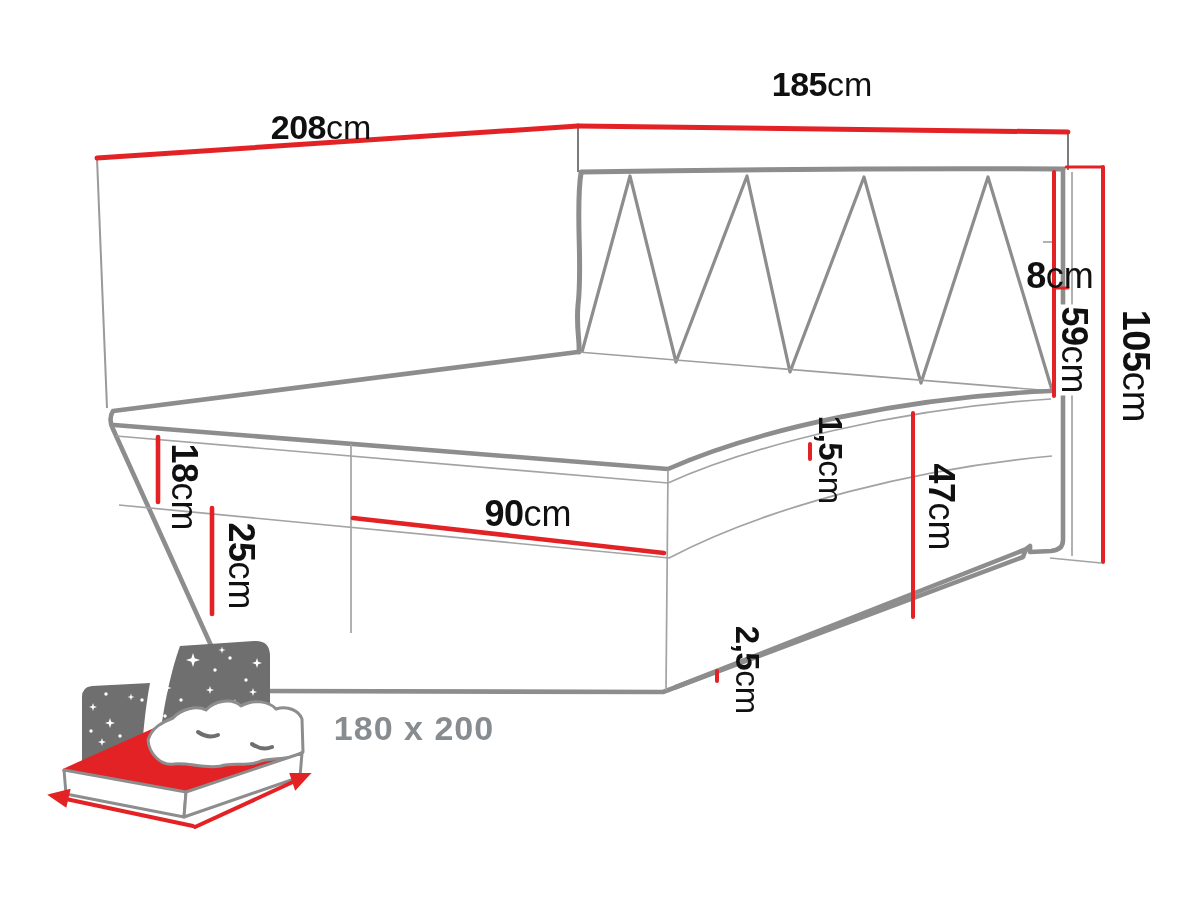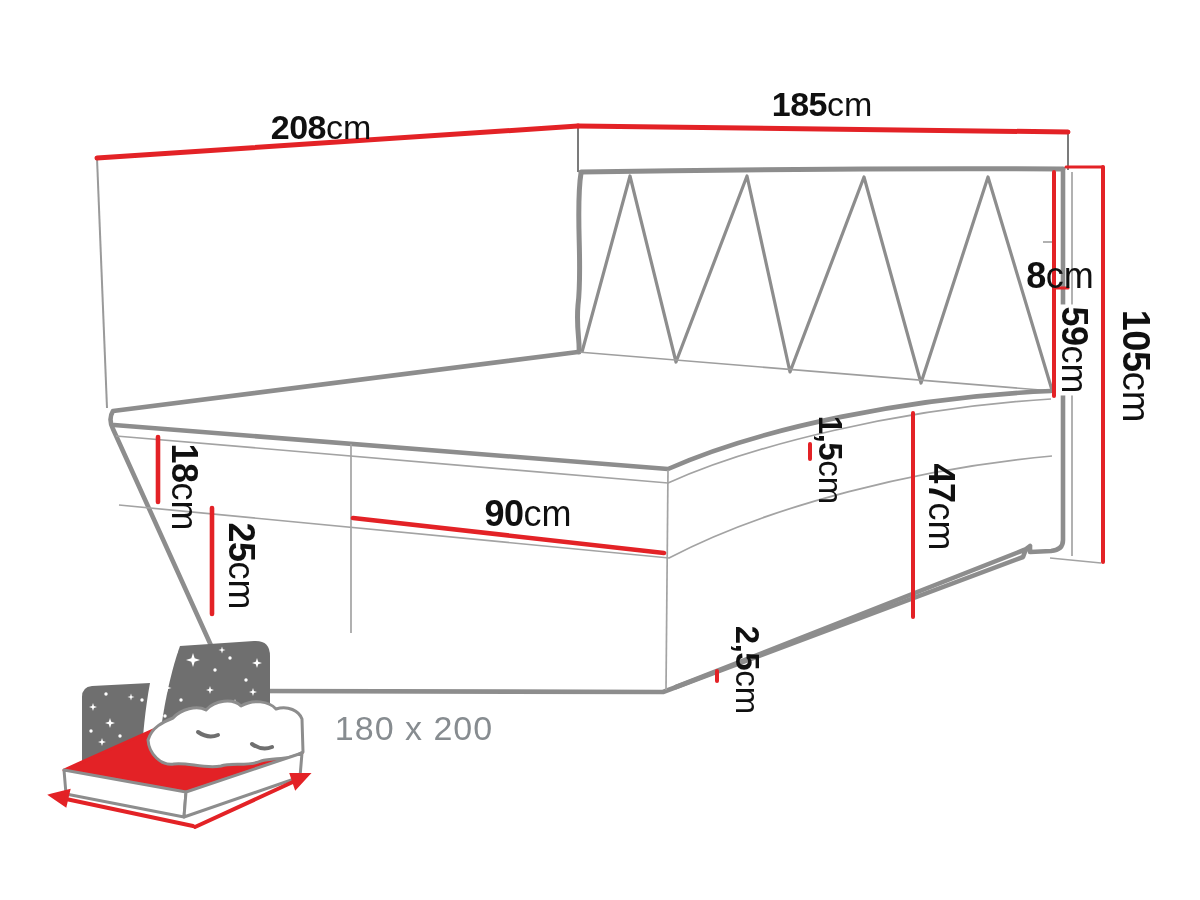--- a/index.html
+++ b/index.html
@@ -12,21 +12,21 @@
     position:absolute;white-space:nowrap;color:#101010;line-height:1;
     transform:translate(-50%,-50%);
   }
   .dim .v{font-weight:700;letter-spacing:-0.5px;}
   .dim .u{font-weight:400;letter-spacing:0px;}
   .rot{transform:translate(-50%,-50%) rotate(90deg);}
   .f34{font-size:34px;} .f36{font-size:36px;} .f38{font-size:38px;} .f33{font-size:33px;}
   .whitebg{background:#ffffff;padding:0 2px;}
   .badge{
     position:absolute;transform:translate(-50%,-50%);
-    font-weight:400;font-size:34px;color:#878c90;letter-spacing:1px;white-space:nowrap;
+    font-weight:700;font-size:34px;color:#878c90;letter-spacing:1px;white-space:nowrap;
   }
 </style>
 </head>
 <body>
 
 <div id="stage">
 
   <svg id="drawing" viewBox="0 0 1200 900">
     <defs>
       <polygon id="star4" points="0,-1 0.24,-0.24 1,0 0.24,0.24 0,1 -0.24,0.24 -1,0 -0.24,-0.24" fill="#ffffff"></polygon>
@@ -143,21 +143,21 @@
         <line x1="195" y1="827" x2="295" y2="781"></line>
         <polygon points="307,775 296,787 292,775"></polygon>
       </g>
     </g>
   </svg>
 
   <div class="dim f34" style="left:321px;top:127px;">
     <span class="v">208</span><span class="u">cm</span>
   </div>
 
-  <div class="dim f34" style="left:822px;top:104px;">
+  <div class="dim f34" style="left:822px;top:84px;">
     <span class="v">185</span><span class="u">cm</span>
   </div>
 
   <div class="dim f36" style="left:528px;top:514px;">
     <span class="v">90</span><span class="u">cm</span>
   </div>
 
   <div class="dim f36" style="left:1060px;top:276px;text-align:right;">
     <span class="v">8</span><span class="u">cm</span>
   </div>

